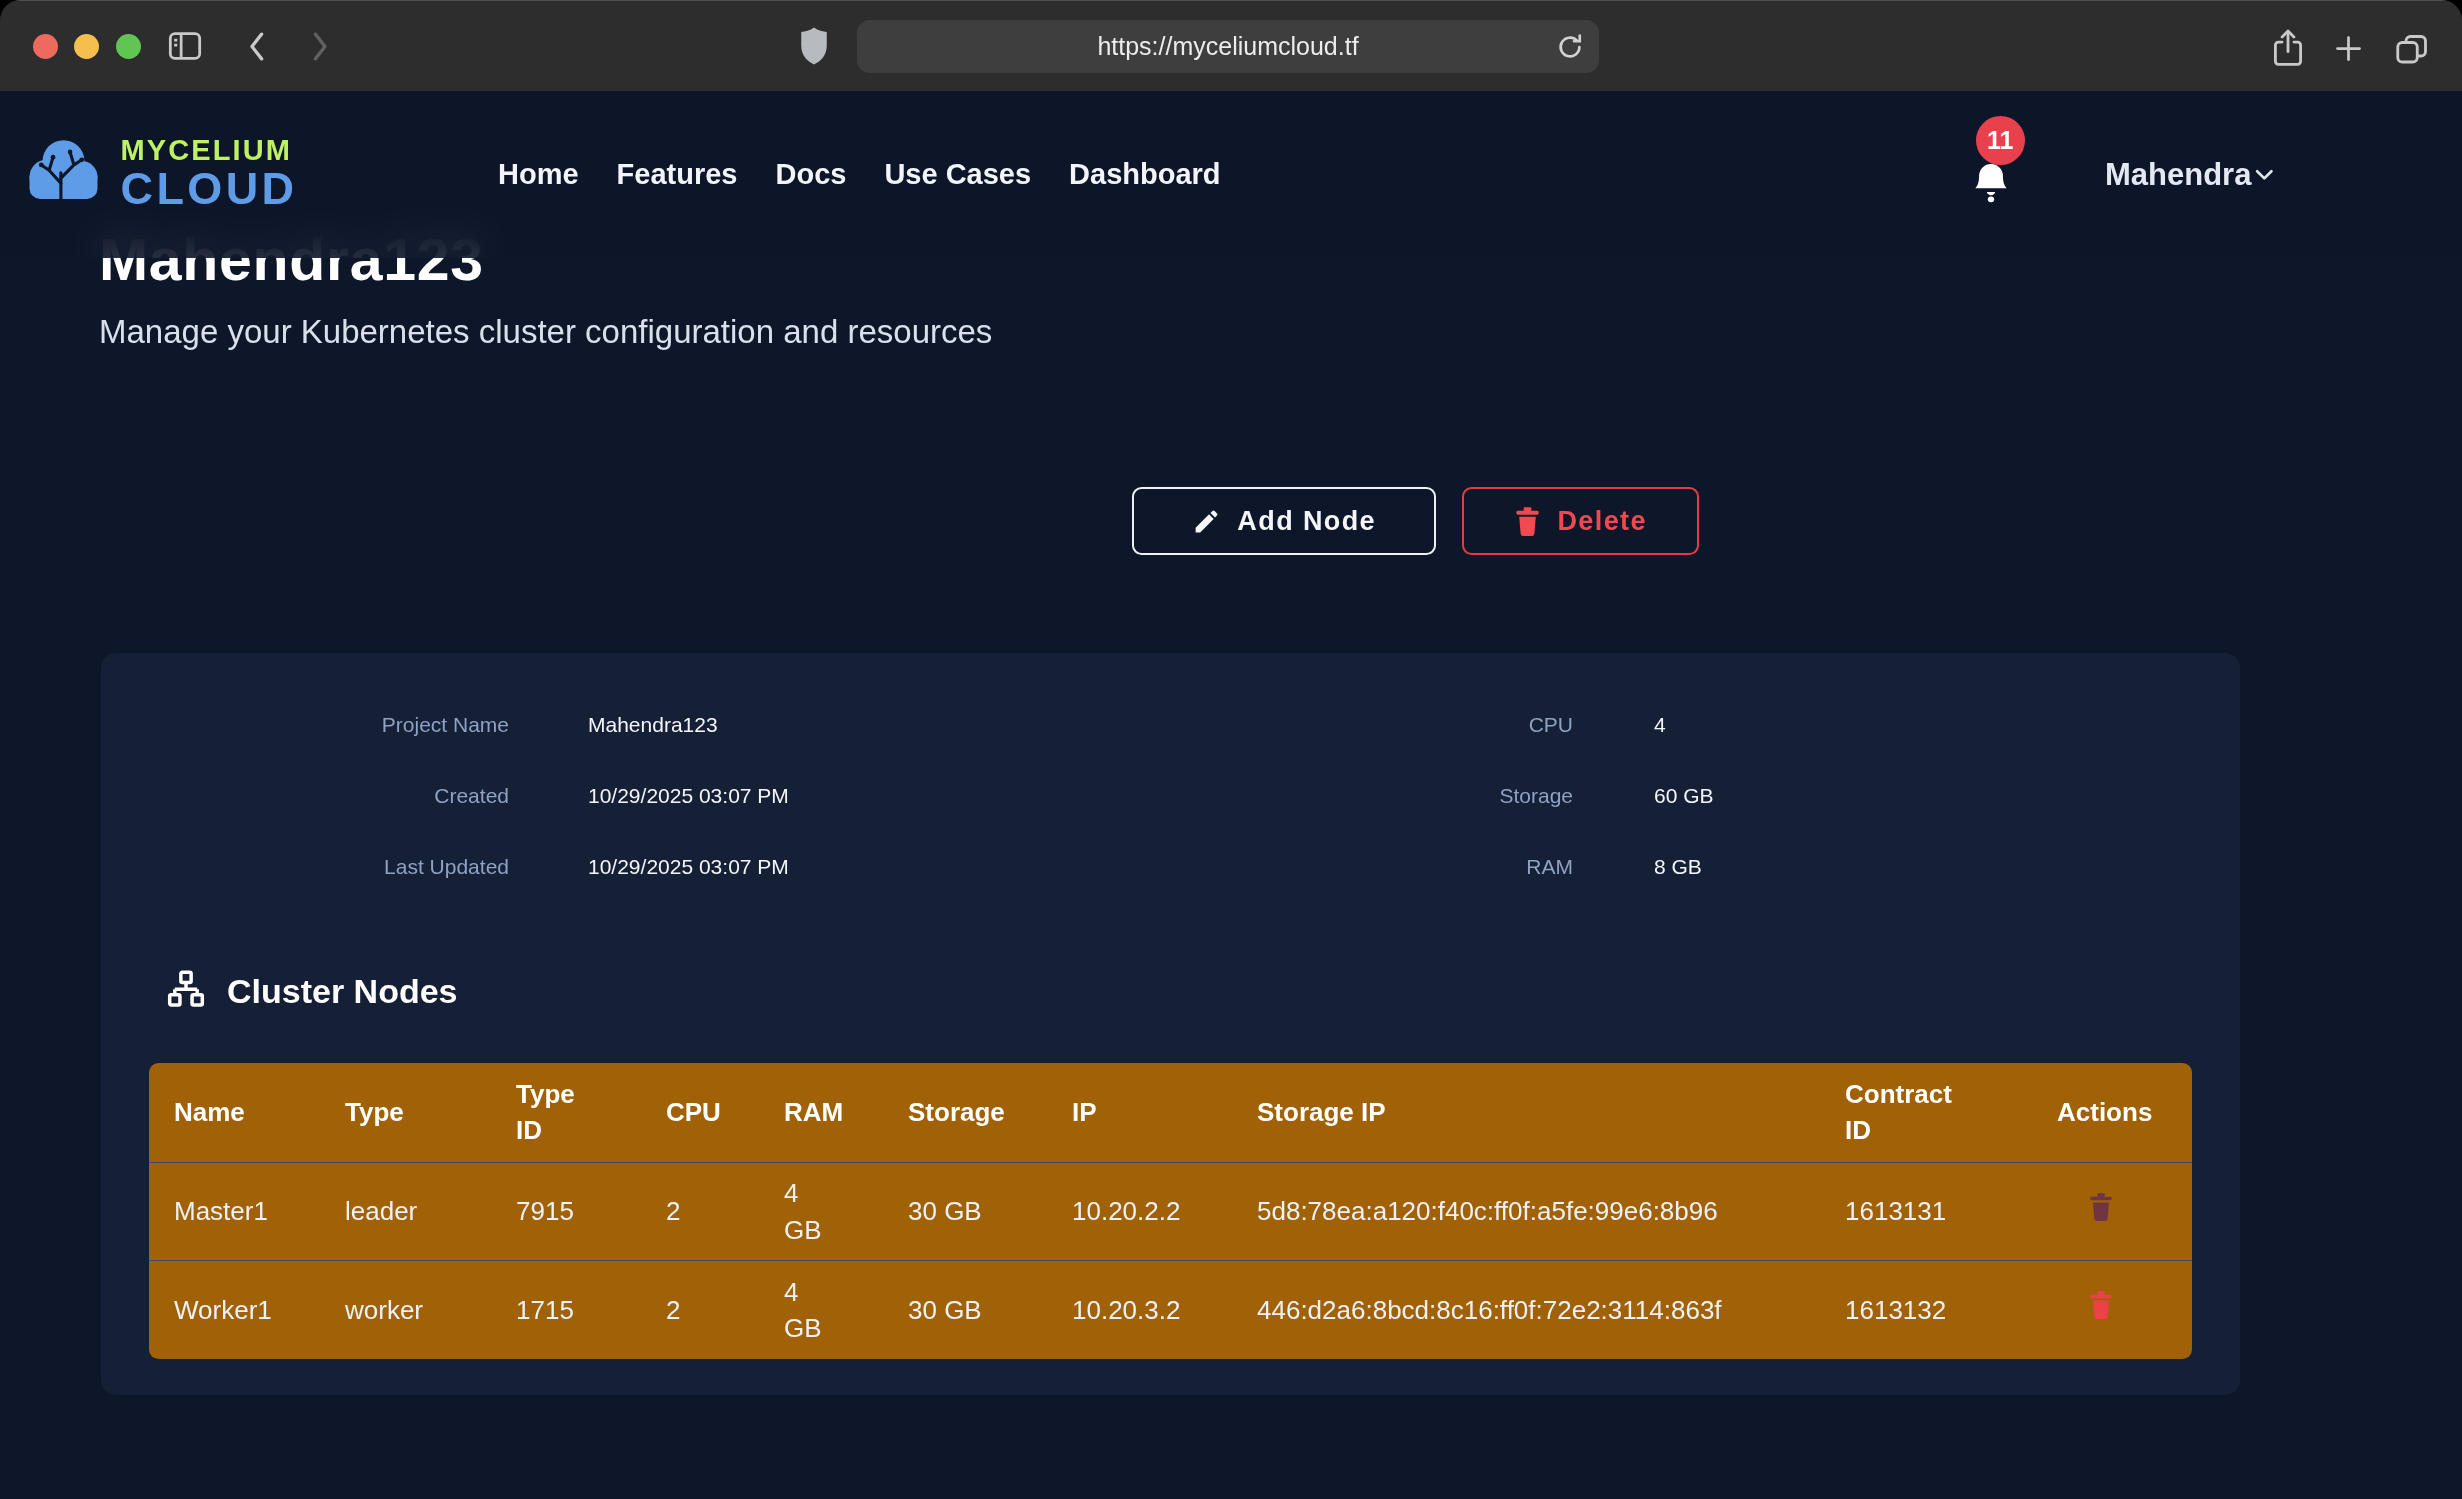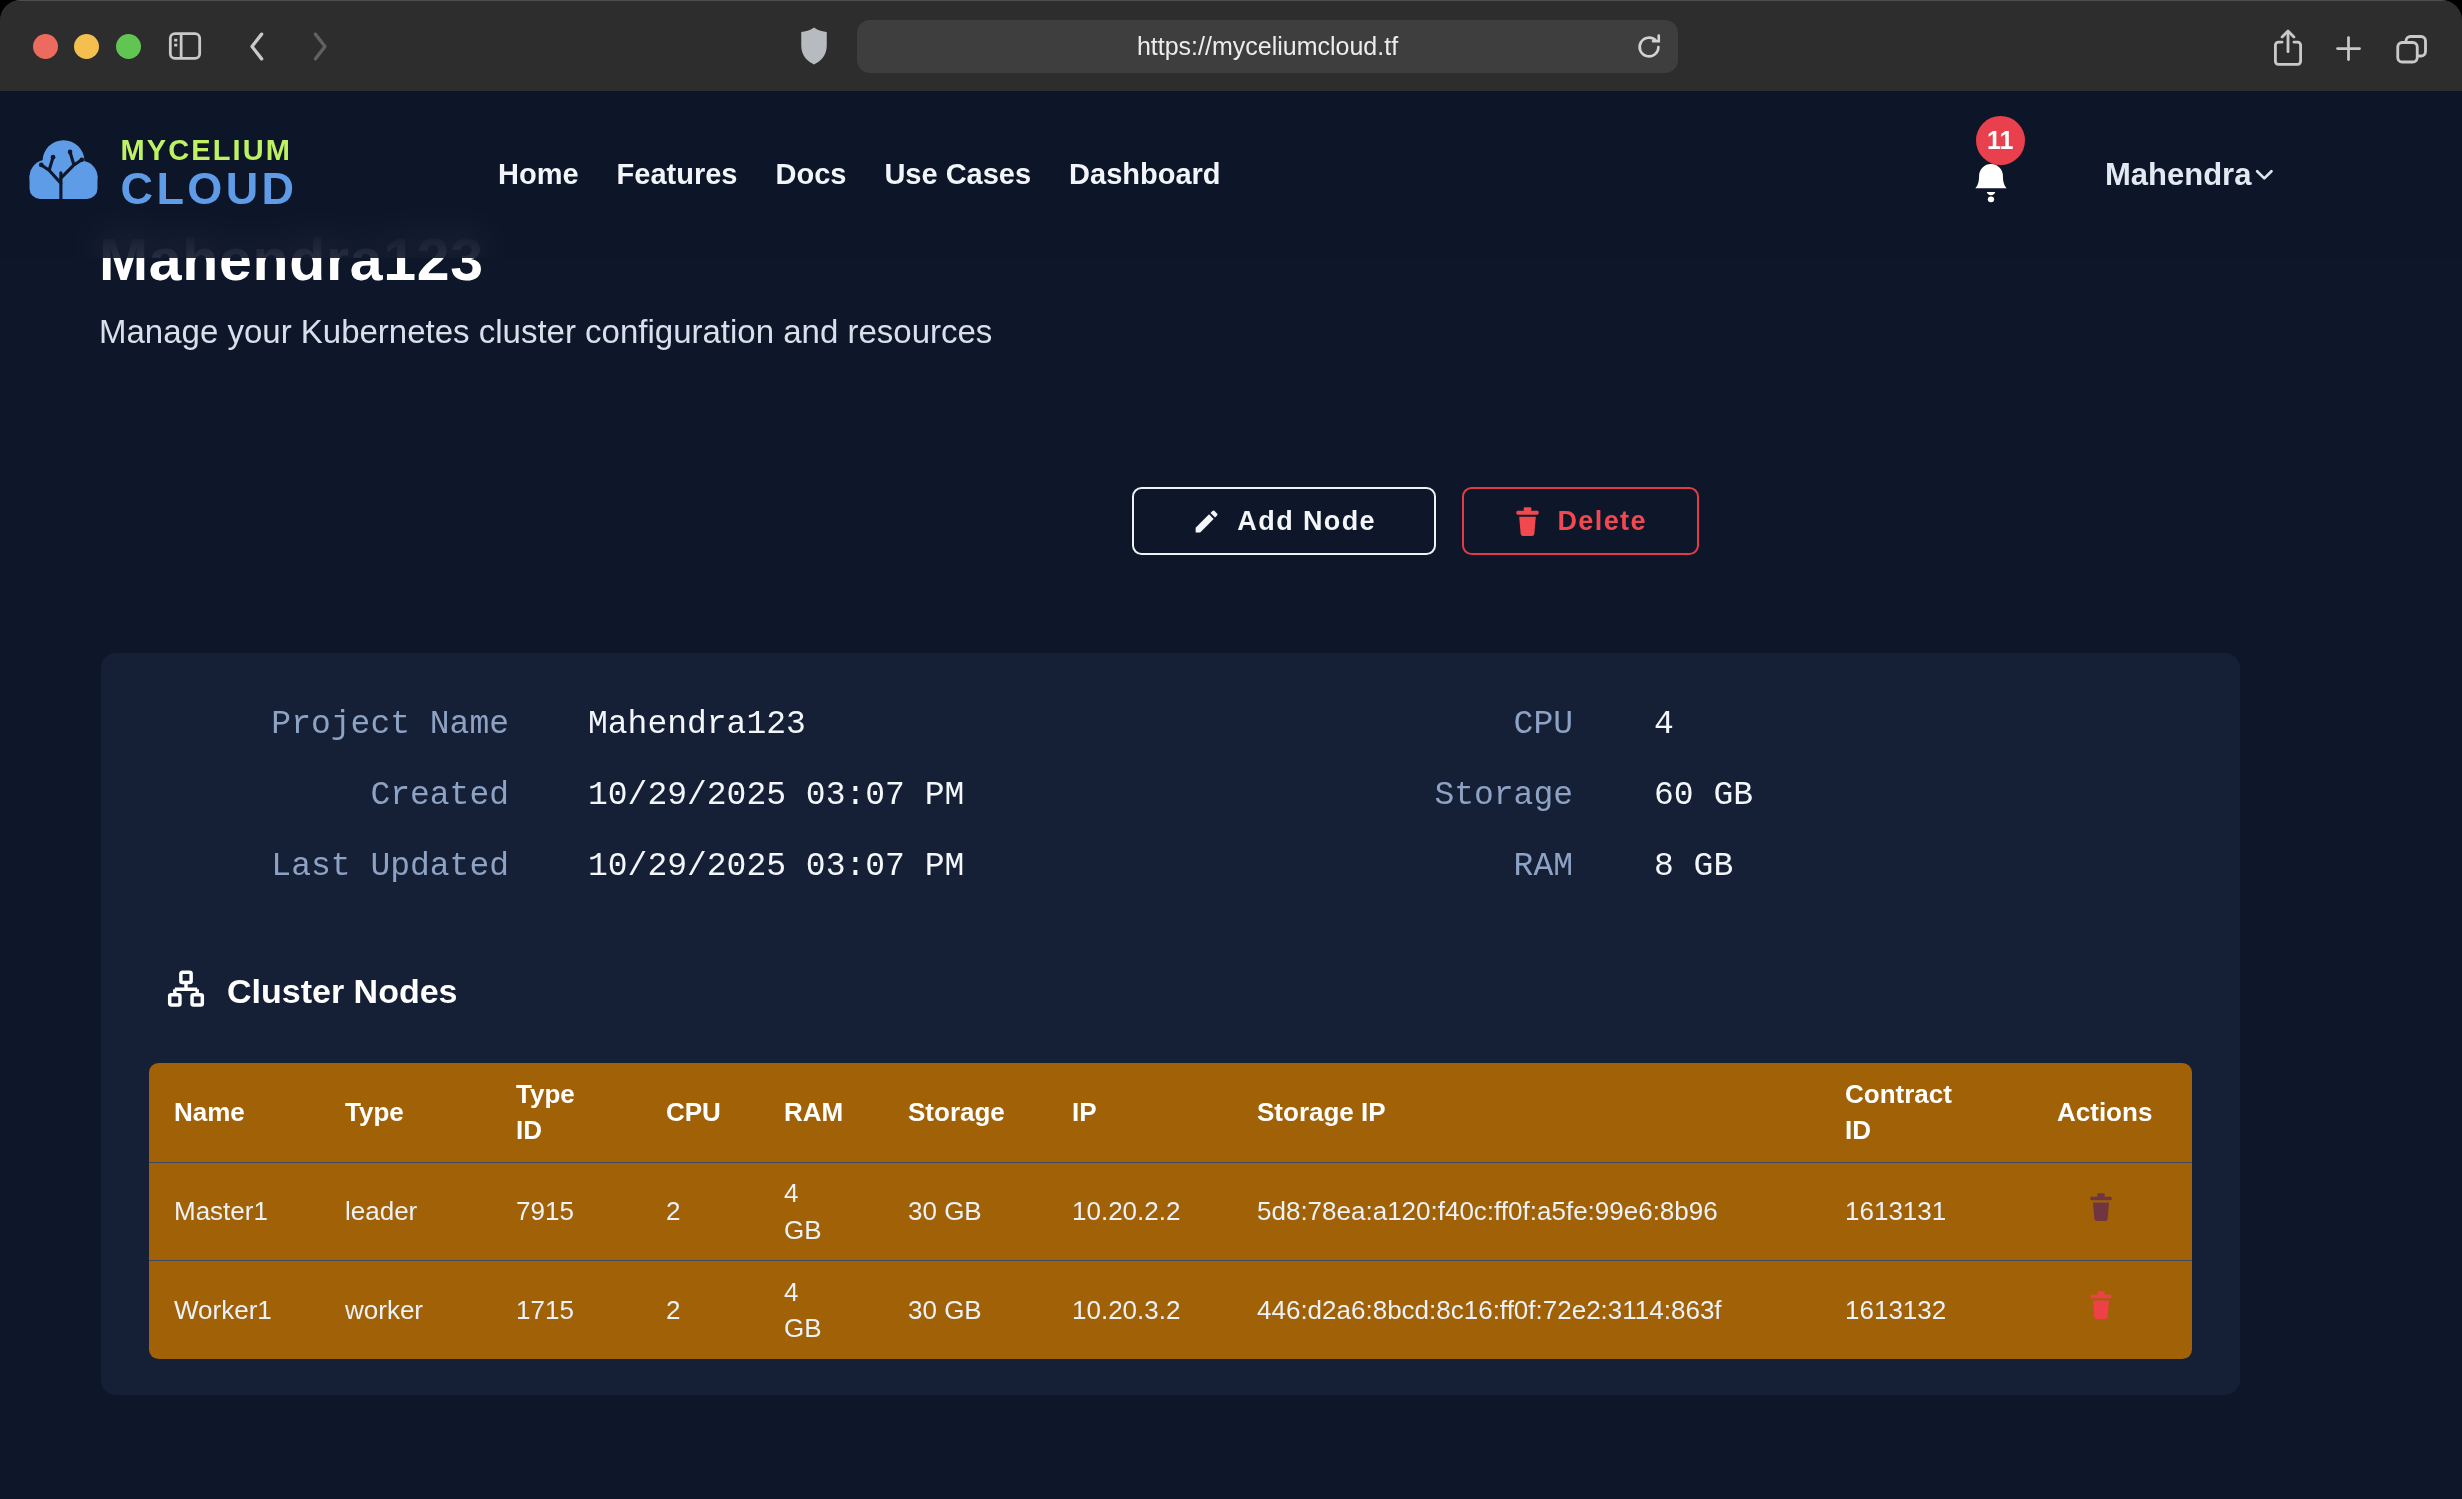--- a/index.html
+++ b/index.html
@@ -16,21 +16,21 @@
   .light { width:25px; height:25px; border-radius:50%; }
   .light.red    { background:#ed6a5e; }
   .light.yellow { background:#f4bf4f; }
   .light.green  { background:#61c554; }
   .chrome-icon { position:absolute; display:flex; align-items:center; justify-content:center; color:#c9c9c9; }
   .chrome-icon svg { display:block; }
   .sidebar-toggle { left:164px; top:27px; width:41px; height:36px; }
   .nav-back  { left:241px; top:29px; width:33px; height:33px; }
   .nav-fwd   { left:303px; top:29px; width:33px; height:33px; color:#616161; }
   .shield    { left:797px; top:19px; width:34px; height:52px; color:#b7bbc0; }
-  .url-bar { position:absolute; left:857px; top:19px; width:821px; height:53px;
+  .url-bar { position:absolute; left:857px; top:19px; width:742px; height:53px;
              background:#3e3e3e; border-radius:13px; display:flex; align-items:center; justify-content:center; }
   .url-text { color:#ececec; font-size:25px; }
   .reload { position:absolute; right:12.3px; top:10.3px; width:33px; height:33px; color:#d2d2d2; }
   .share    { left:2269px; top:26px; width:38px; height:41px; }
   .new-tab  { left:2330px; top:29px; width:36px; height:36px; }
   .tabs-ovw { left:2393px; top:29px; width:38px; height:36px; }
 
   
   .page { position:absolute; top:91px; left:0; right:0; bottom:0; background:#0e1729; }
 
@@ -65,21 +65,21 @@
          font-family:inherit; font-size:27px; font-weight:700; letter-spacing:1.4px; color:#f4f6fa; cursor:pointer; }
   .btn svg { display:block; }
   .btn-kube { width:420px; }
   .btn-add  { width:304px; }
   .btn-del  { width:237px; border-color:#e23b43; color:#f2484f; }
 
   
   .card { position:absolute; left:101px; top:562px; width:2139px; height:742px;
           background:#151f36; border-radius:15px; z-index:1; }
   .info-col { position:absolute; display:flex; flex-direction:column; gap:29px; }
-  .info-col > div { font-size:33px; line-height:42px; white-space:nowrap;font-family:Liberation Mono, monospace; }
+  .info-col > div { font-size:21px; line-height:42px; white-space:nowrap; }
   .labels-left  { left:0px;    top:51px; width:408px;  text-align:right; }
   .values-left  { left:487px;  top:51px; text-align:left; }
   .labels-right { left:1285px; top:51px; width:187px;  text-align:right; }
   .values-right { left:1553px; top:51px; text-align:left; }
   .info-label { color:#8ea2c4; }
   .info-value { color:#f3f6fb; font-weight:500; }
 
   .section-title { position:absolute; left:63px; top:316px; display:flex; align-items:center; gap:19px; }
   .section-title svg { color:#ffffff; }
   .section-title-text { font-size:34px; font-weight:700; color:#ffffff; }

